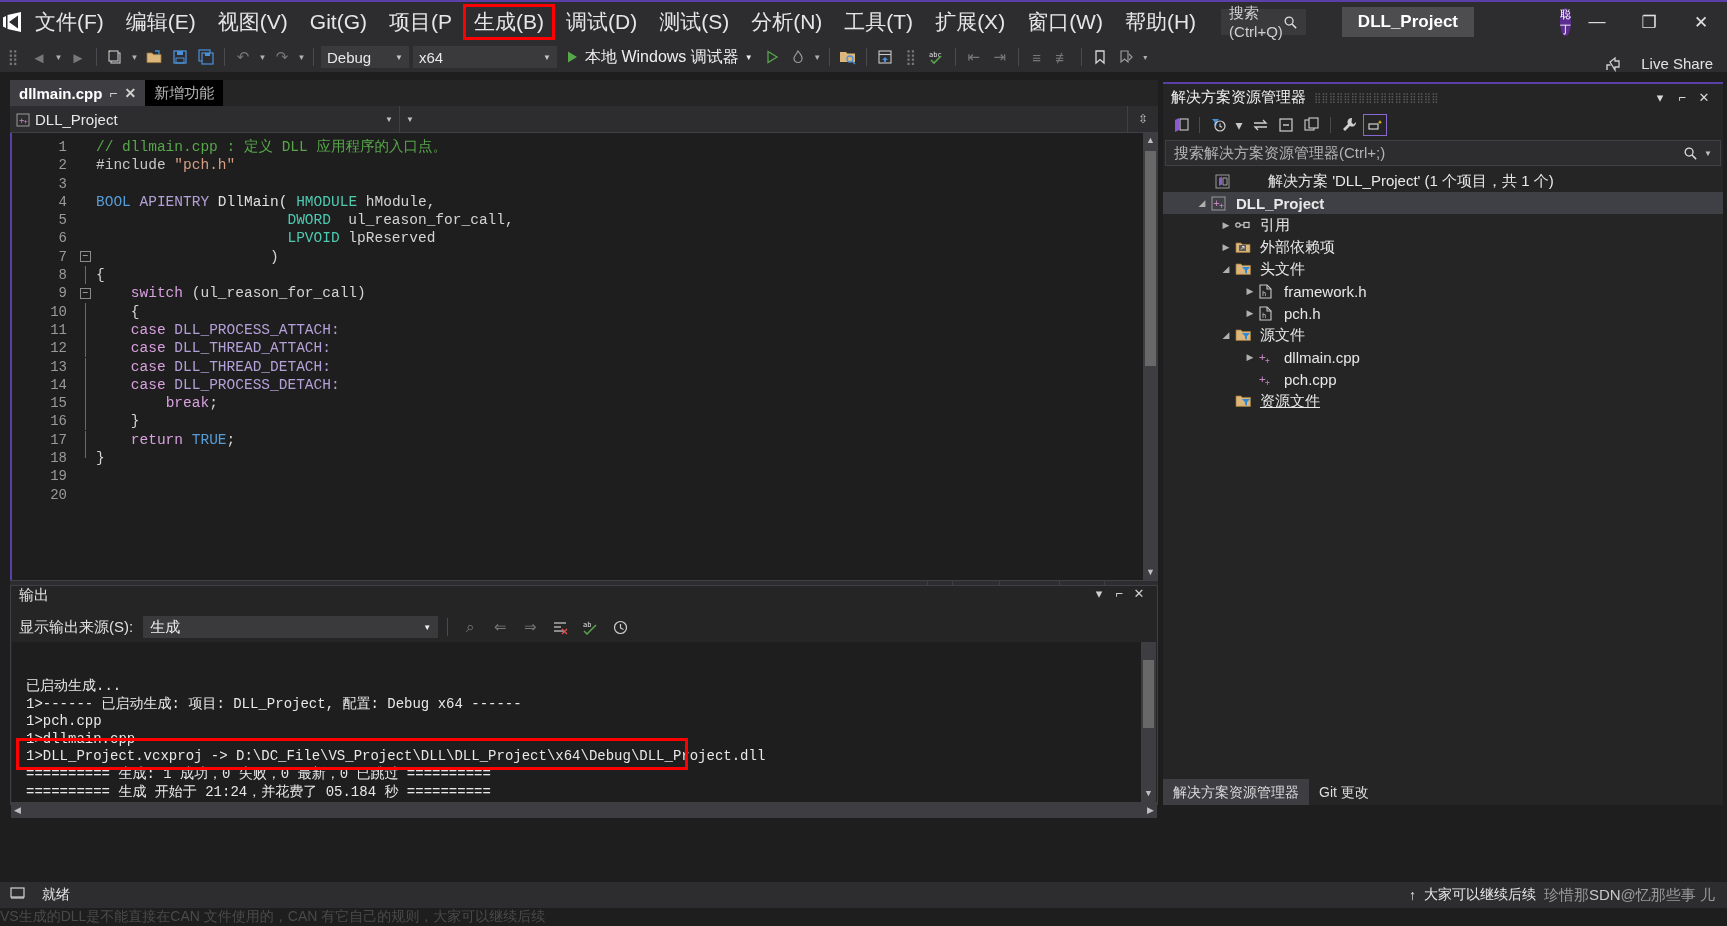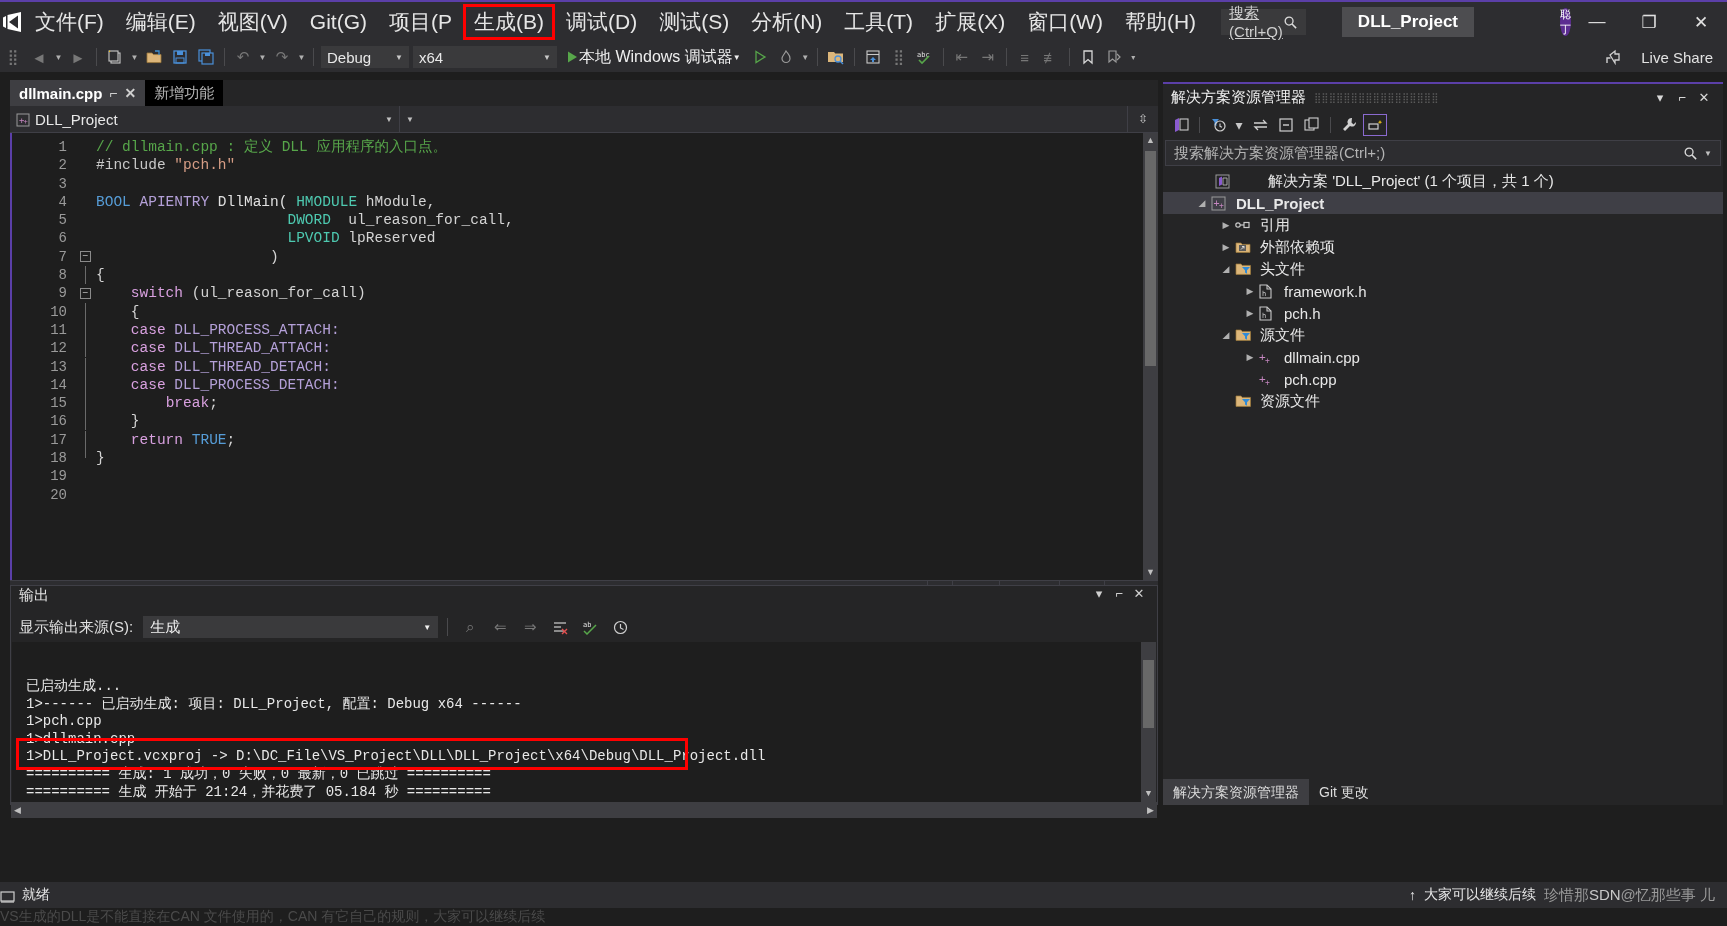--- a/index.html
+++ b/index.html
@@ -35,21 +35,21 @@
     position: absolute; left: 0; top: 3px; width: 100%; height: 36px;
     border: 3px solid #ff0000; pointer-events: none;
   }
   #search-box {
     margin-left: 14px;
     width: 297px; height: 26px;
     background: #3a3a3c;
     display: flex; align-items: center; padding: 0 8px;
     font-size: 15px; color: #cfcfcf;
   }
-  #search-box .txt { flex: 1; text-decoration: underline; }
+  #search-box .txt { flex: 1; }
   #project-chip {
     margin-left: 36px;
     background: #4d4d50;
     padding: 5px 16px;
     font-size: 17px; font-weight: bold; color: #ffffff;
   }
   #user-avatar {
     margin-left: 86px;
     width: 28px; height: 28px; border-radius: 50%;
     background: #5c2d91; color: #fff;
@@ -76,26 +76,26 @@
   .tb-sep { width: 1px; height: 18px; background: #4a4a4d; margin: 0 5px; }
   .tb-caret { font-size: 8px; color: #b0b0b0; width: 13px; text-align: center; }
   .tb-combo {
     height: 22px; background: #3a3a3c; color: #e8e8e8;
     display: flex; align-items: center; padding: 0 6px;
     font-size: 15px; margin: 0 2px;
   }
   .tb-combo .cv { flex: 1; }
   .tb-combo .ca { font-size: 8px; margin-left: 8px; color: #c8c8c8; }
   #tb-run {
-    display: flex; align-items: center; padding: 0 6px;
+    display: flex; align-items: center; gap: 6px; padding: 0 6px;
     font-size: 16px; color: #efefef;
   }
   #live-share {
     position: absolute; right: 14px; top: 0; height: 30px;
-    display: flex; align-items: center; gap: 20px; font-size: 15px; color: #e2e2e2;
+    display: flex; align-items: flex-end; gap: 20px; font-size: 15px; color: #e2e2e2;
   }
   
   #editor-host {
     position: absolute; left: 10px; top: 80px;
     width: 1148px; height: 500px;
   }
   #tabstrip { display: flex; height: 26px; background: #252526; }
   .doc-tab {
     display: flex; align-items: center; gap: 7px;
     padding: 0 9px; height: 26px;
@@ -251,21 +251,21 @@
   #se-footer-tabs .ft {
     padding: 0 10px; height: 26px; line-height: 26px; font-size: 14px; color: #dcdcdc;
   }
   #se-footer-tabs .ft.active { background: #3e3e42; }
   
   #statusbar {
     position: absolute; left: 0; bottom: 18px; width: 1727px; height: 26px;
     background: #2d2d30; display: flex; align-items: center;
     font-size: 14px; color: #e8e8e8;
   }
-  #statusbar .left { display: flex; align-items: flex-end; gap: 6px; }
+  #statusbar .left { display: flex; align-items: flex-start; gap: 16px; padding-left: 10px; }
   #statusbar .right { margin-left: auto; display: flex; align-items: center; gap: 8px; padding-right: 12px; }
   #watermark { color: #9a9a9a; font-size: 15px; }
   #watermark .sdn { color: #c8c8c8; }
   #bottom-crumb {
     position: absolute; left: 0; bottom: 0; width: 1727px; height: 18px;
     font-size: 14px; color: #4a4a4a; overflow: hidden; white-space: nowrap;
     background: #1e1e1e;
   }
   svg { display: block; }
 </style>
@@ -783,21 +783,21 @@
         <div class="tr" style="padding-left: 78px;">
           <span class="exp"></span>
           <span class="ico">
             <svg width="16" height="15" viewBox="0 0 16 15">
               <text x="0" y="11" font-size="11" fill="#c586c0" font-family="monospace">+</text>
               <text x="6" y="13" font-size="8" fill="#c586c0" font-family="monospace">+</text>
             </svg>
           </span>
           <span class="lbl">pch.cpp</span>
         </div>
-        <div class="tr" style="padding-left: 54px;">
+        <div class="tr" style="padding-left: 54px; text-decoration: underline;">
           <span class="exp"></span>
           <span class="ico">
             <svg width="17" height="14" viewBox="0 0 17 14">
               <path d="M1 2 h5 l1.2 1.4 h8.3 v9 h-14.5 z" fill="#dcb67a" stroke="#9e7a3a" stroke-width="0.7"></path>
               <path d="M7 5 h8 l-3 3.2 v3.5 l-2 -1.2 v-2.3 z" fill="#2e8ad8"></path>
             </svg>
           </span>
           <span class="lbl">资源文件</span>
         </div>
       </div>

